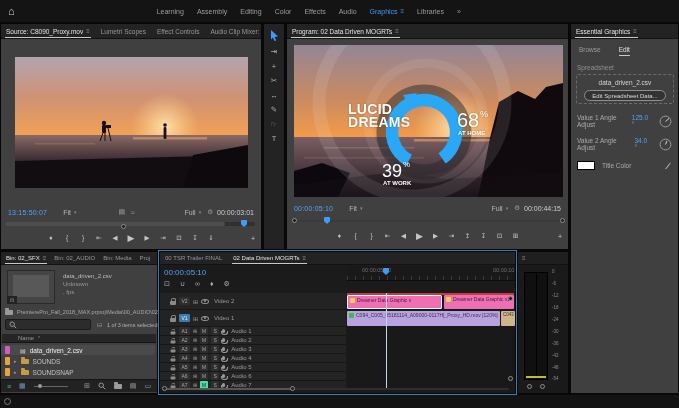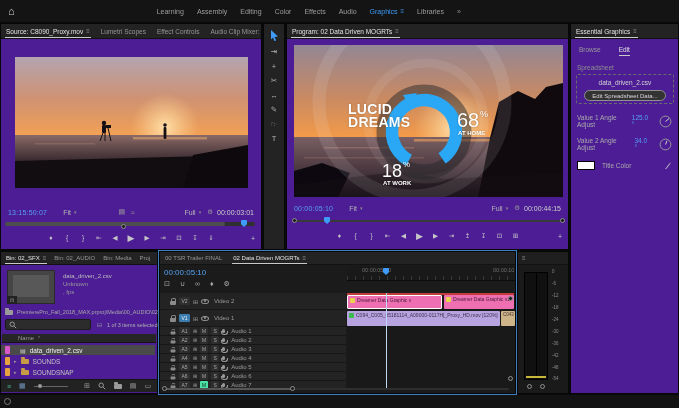--- a/index.html
+++ b/index.html
@@ -1,19 +1,19 @@
 <!DOCTYPE html>
 <html><head>
 <meta charset="utf-8">
 <style>
 *{margin:0;padding:0;box-sizing:border-box}
 html,body{width:679px;height:408px}
 body{background:#050505;font-family:"Liberation Sans",sans-serif;position:relative;overflow:hidden;-webkit-font-smoothing:antialiased}
 #app{position:absolute;inset:0;background:#0a0a0a}
-.panel{position:absolute;background:#4c1d95;border:1px solid #070707}
+.panel{position:absolute;background:#404040;border:1px solid #070707}
 .tabbar{display:flex;align-items:center;height:15px;background:#232323;border-bottom:1px solid #121212;font-size:6.5px;color:#969696;padding:0 4px;gap:9px;white-space:nowrap;overflow:hidden}
 .tab{display:flex;align-items:center;gap:3px;height:100%;padding:0 1px;cursor:default}
 .tab.active{color:#e4e4e4;box-shadow:inset 0 -1px 0 #c9c9c9}
 .mi{font-size:6px;color:#8d8d8d;line-height:1}
 .ctrlbar{position:absolute;left:0;right:0;display:flex;align-items:center;font-size:7px;color:#b5b5b5;padding:0 7px;height:12px}
 .tcb{color:#55a0f0;letter-spacing:.2px}
 .dur{color:#cdcdcd;margin-left:4px}
 .dd{display:flex;align-items:center;gap:3px;color:#b5b5b5}
 .dd .chv{font-size:5px;color:#8a8a8a}
 .transport{position:absolute;left:0;right:0;display:flex;align-items:center;justify-content:center;gap:6px;height:15px}
@@ -210,21 +210,21 @@
         <circle cx="118" cy="58" r="93" fill="none" stroke="#ffffff" stroke-opacity="0.10" stroke-width="13"></circle>
         <circle cx="132" cy="76" r="58" fill="none" stroke="#ffffff" stroke-opacity="0.08" stroke-width="9"></circle>
         <circle cx="130" cy="87" r="40" fill="none" stroke="#28282b" stroke-opacity="0.5" stroke-width="15"></circle>
         <circle cx="130" cy="87" r="32" fill="none" stroke="#2aa7f5" stroke-width="12.5" stroke-dasharray="166 35" transform="rotate(118 130 87)"></circle>
         <polygon points="109,50 123,48 116,62" fill="#2aa7f5"></polygon>
       </svg>
       <span class="ovtext" style="left:54px;top:58px;width:70px;font-size:14px;font-weight:bold;line-height:13px;letter-spacing:.3px">LUCID DREAMS</span>
       <span class="ovtext" style="left:163px;top:64px;font-size:20px">68</span>
       <span class="ovtext" style="left:186px;top:64px;font-size:9px">%</span>
       <span class="ovtext" style="left:164px;top:85px;font-size:6px;font-weight:bold">AT HOME</span>
-      <span class="ovtext" style="left:88px;top:116px;font-size:18px">18</span>
+      <span class="ovtext" style="left:88px;top:116px;font-size:18px">39</span>
       <span class="ovtext" style="left:109px;top:115px;font-size:8px">%</span>
       <span class="ovtext" style="left:89px;top:135px;font-size:6px;font-weight:bold">AT WORK</span>
     </div>
     <div class="ctrlbar" style="top:178px">
       <span class="tcb">00:00:05:10</span>
       <span class="dd" style="margin-left:16px">
           <span>Fit</span>
           <span class="chv">▾</span>
         </span>
       <span class="dd" style="margin-left:auto">

